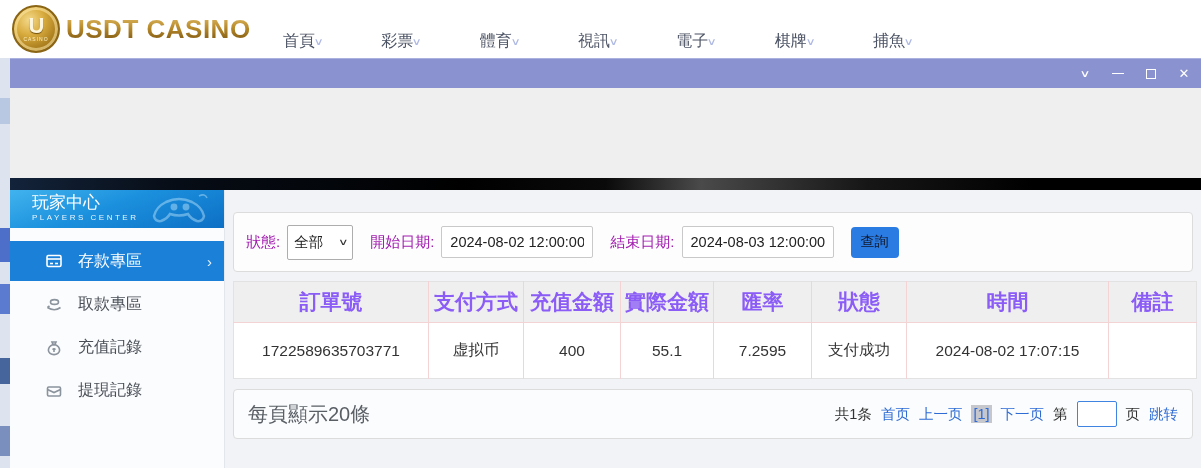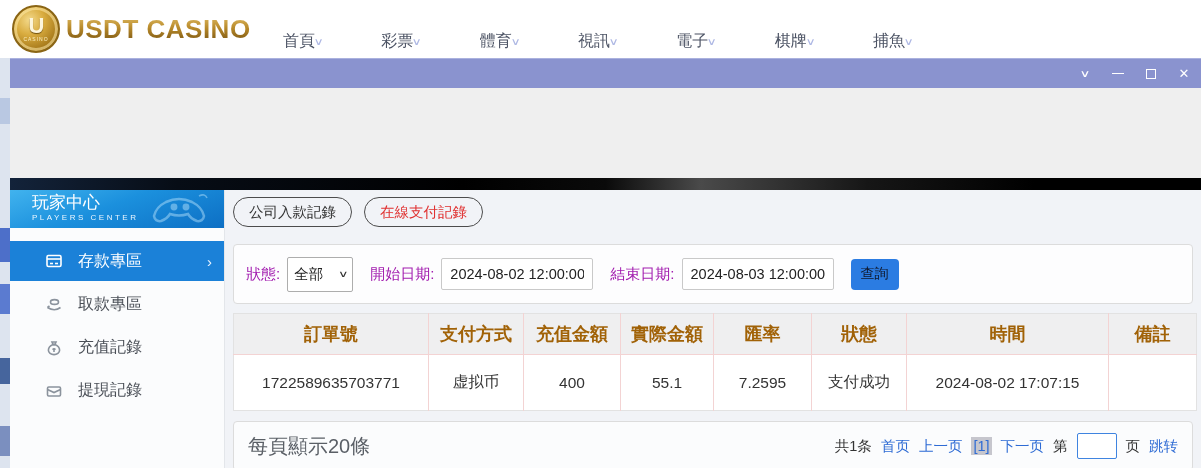--- a/index.html
+++ b/index.html
@@ -89,21 +89,21 @@
   .f-select-value { font-size: 14.5px; color: #222; }
   .f-select-caret { font-size: 9px; color: #333; transform: scaleX(1.6); }
   .f-input { width: 152px; height: 32px; border: 1px solid #c9c9c9; border-radius: 2px; font-size: 14.5px;
              color: #222; padding: 0 8px; font-family: inherit; background: #fff; }
   .f-gap { width: 3px; }
   .search-btn { margin-left: 10px; width: 48px; height: 31px; background: #2b7ce2; color: #0f172a; border: none;
                 border-radius: 4px; font-size: 14px; cursor: pointer; font-family: inherit; }
 
   .records-table { margin-top: 9px; width: 963px; border-collapse: collapse; background: #fff;
                    border: 1px solid #e2e2e2; table-layout: fixed; }
-  .records-table th { height: 41px; background: #efeff0; font-size: 18px; font-weight: bold; color: #a16207;
+  .records-table th { height: 41px; background: #efeff0; font-size: 21px; font-weight: bold; color: #8b5cf6;
                       border-left: 1px solid #f3d3d3; }
   .records-table td { height: 56px; font-size: 15.5px; color: #333; text-align: center;
                       border-left: 1px solid #f3d3d3; border-top: 1px solid #f3d3d3; }
   .records-table th:first-child, .records-table td:first-child { border-left: none; }
 
   .pagination-box { margin-top: 10px; width: 960px; height: 50px; border: 1px solid #dcdcdc; border-radius: 4px;
                     background: #fbfcfd; display: flex; align-items: center; justify-content: space-between;
                     padding: 0 14px; }
   .pg-left { font-size: 20px; color: #5a5f66; }
   .pg-right { display: flex; align-items: center; gap: 9px; font-size: 14.5px; }
@@ -247,24 +247,20 @@
 
         <div class="sb-item">
           
           
         </div>
       </div>
     </aside>
 
     <main class="main">
 
-      <div class="tabs">
-        <button class="tab-pill default">公司入款記錄</button>
-        <button class="tab-pill alt">在線支付記錄</button>
-      </div>
 
       <div class="filter-box">
         <span class="f-label">狀態:</span>
         <div class="f-select">
           <span class="f-select-value">全部</span>
           <span class="f-select-caret">∨</span>
         </div>
         <span class="f-gap"></span>
         <span class="f-label">開始日期:</span>
         <input class="f-input" type="text" value="2024-08-02 12:00:00" style="">

